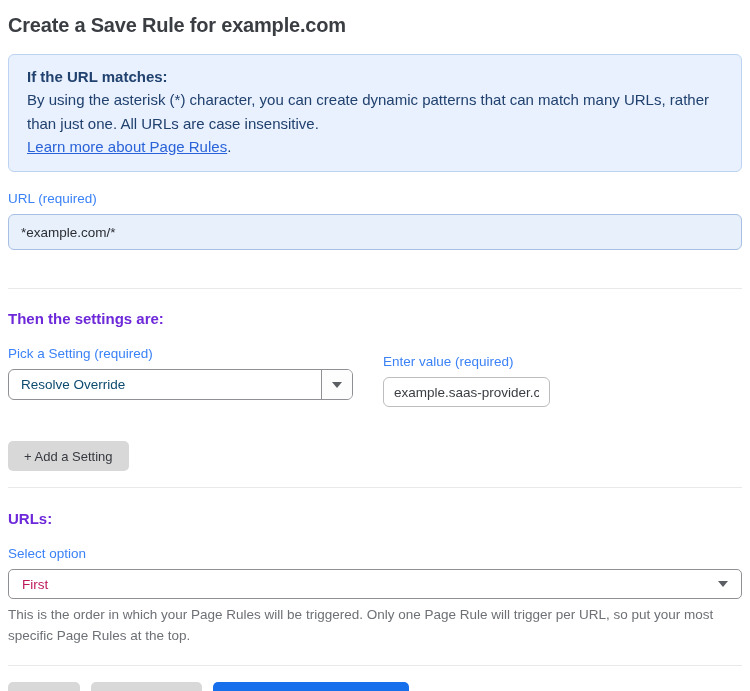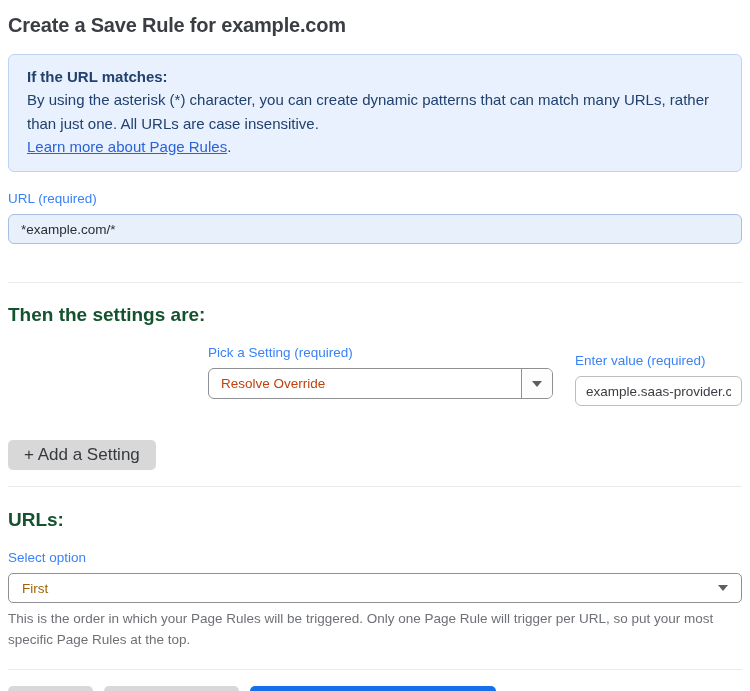--- a/index.html
+++ b/index.html
@@ -39,67 +39,66 @@
 
   .field-label {
     font-size: 13.5px;
     color: #3b82f6;
     margin: 19px 0 8px 0;
   }
 
   .url-input {
     display: block;
     width: 100%;
-    height: 30px;
+    height: 36px;
     background: #e8f0fc;
     border: 1px solid #a6bfe2;
     border-radius: 6px;
     padding: 0 12px;
     font-family: "Liberation Sans", "DejaVu Sans", sans-serif;
     font-size: 13.5px;
     color: #2b2e33;
     outline: none;
   }
 
   hr.divider {
     border: none;
     border-top: 1px solid #e9e9ea;
   }
   hr.div-1 { margin: 38px 0 21px 0; }
   hr.div-2 { margin: 16px 0 22px 0; }
   hr.div-3 { margin: 18px 0 16px 0; }
 
   .section-heading {
-    font-size: 19px;
+    font-size: 15px;
     font-weight: 700;
-    color: #14532d;
+    color: #6d28d9;
   }
 
   .settings-row {
     display: flex;
     align-items: flex-start;
-    gap: 22px;
+    gap: 30px;
     margin-top: 2px;
-    justify-content: flex-end;
   }
   .settings-row .field-group { margin: 0; }
   .settings-row .field-label { margin-top: 17px; }
   .field-group.value-group .field-label { margin-top: 25px; }
 
   
   .select-box {
     display: flex;
     align-items: stretch;
     width: 345px;
     height: 31px;
     background: #ffffff;
     border: 1px solid #8f9094;
     border-radius: 6px;
     font-size: 13.5px;
-    color: #c2410c;
+    color: #0c4a6e;
     cursor: pointer;
     overflow: hidden;
   }
   .select-box .select-value {
     flex: 1;
     display: flex;
     align-items: center;
     padding-left: 12px;
   }
   .select-box .select-arrow-seg {
@@ -133,21 +132,21 @@
 
   .btn {
     display: inline-flex;
     align-items: center;
     justify-content: center;
     height: 30px;
     border: none;
     border-radius: 5px;
     padding: 0 16px;
     font-family: "Liberation Sans", "DejaVu Sans", sans-serif;
-    font-size: 17px;
+    font-size: 13px;
     cursor: pointer;
   }
   .btn-gray {
     background: #d8d8d8;
     color: #36393f;
   }
   .btn-primary {
     color: #ffffff;
   }
   .add-setting-btn { margin-top: 34px; }
@@ -157,21 +156,21 @@
     display: flex;
     align-items: center;
     justify-content: space-between;
     width: 100%;
     height: 30px;
     background: #ffffff;
     border: 1px solid #8f9094;
     border-radius: 5px;
     padding: 0 13px;
     font-size: 13.5px;
-    color: #a16207;
+    color: #be185d;
     cursor: pointer;
   }
 
   .help-text {
     font-size: 13.5px;
     color: #6d7075;
     line-height: 1.55;
     margin-top: 6px;
   }
 

